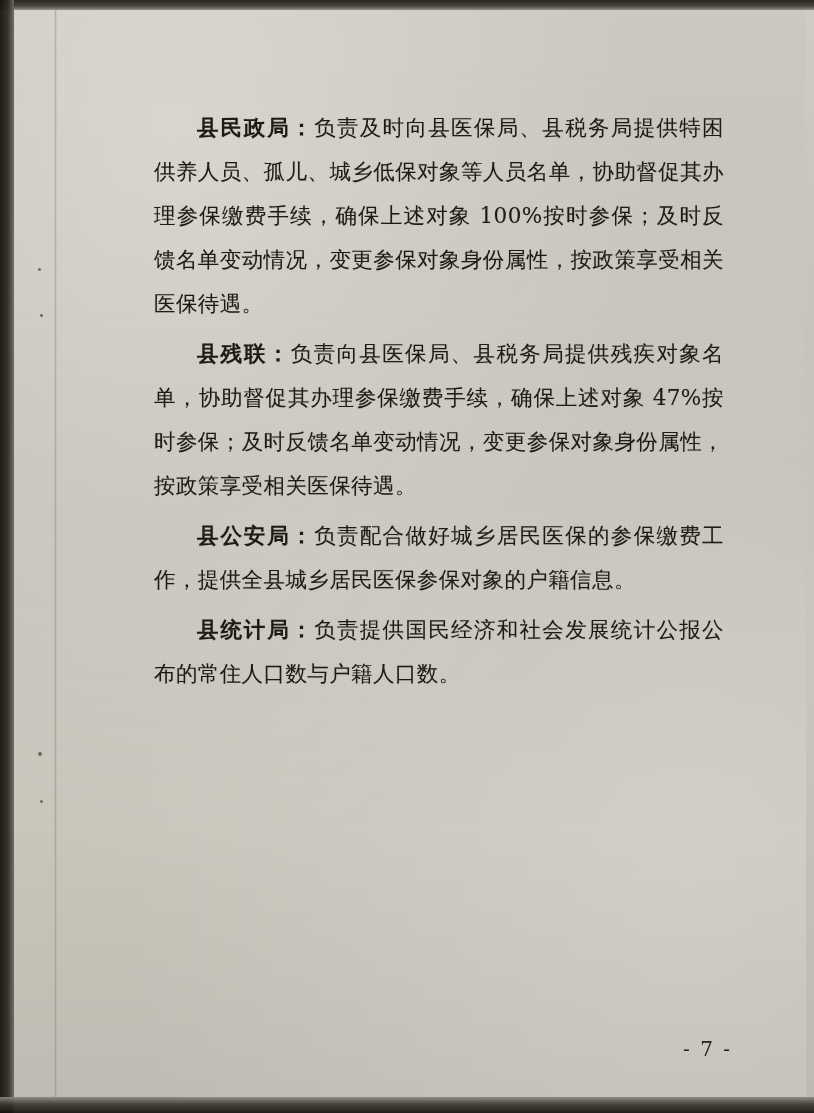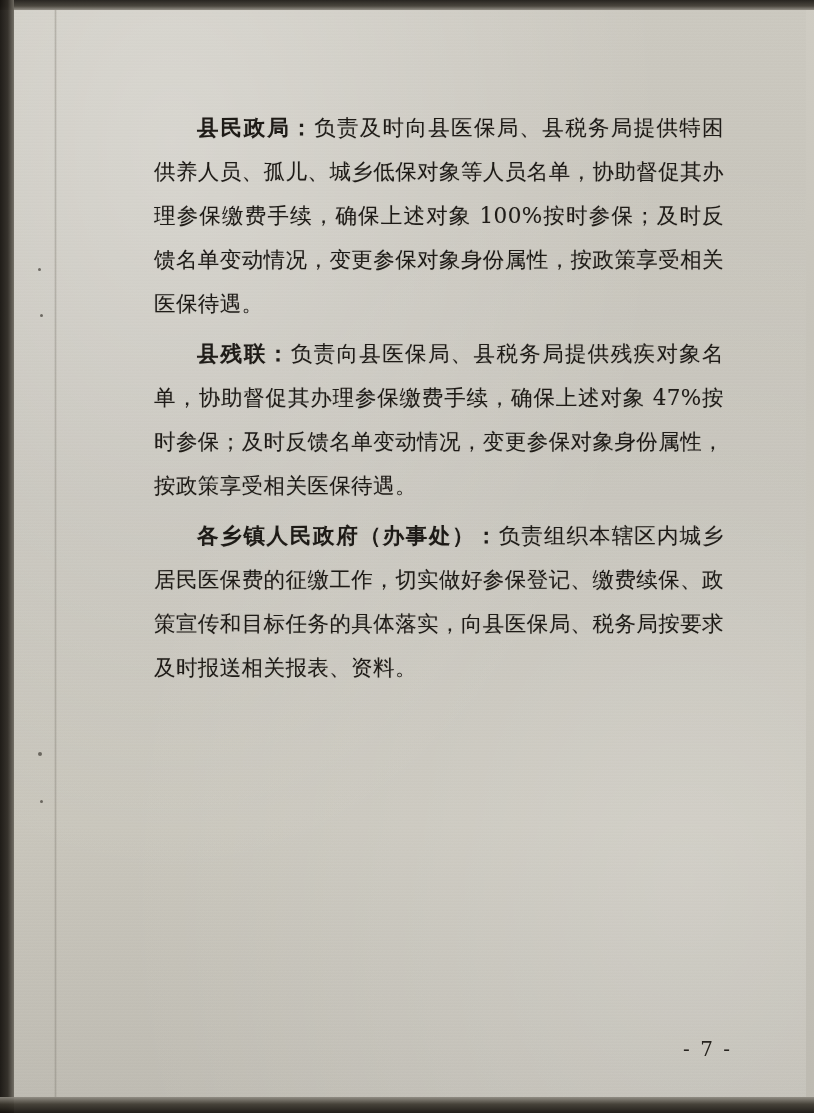--- a/index.html
+++ b/index.html
@@ -129,21 +129,24 @@
     <div class="speck" style="left:26px; top:790px; width:3px; height:3px;"></div>
 
     <div class="content">
       <p class="para">
         <span class="lead">县民政局：</span><span>负责及时向县医保局、县税务局提供特困供养人员、孤儿、城乡低保对象等人员名单，协助督促其办理参保缴费手续，确保上述对象 100%按时参保；及时反馈名单变动情况，变更参保对象身份属性，按政策享受相关医保待遇。</span>
       </p>
       <p class="para">
         <span class="lead">县残联：</span><span>负责向县医保局、县税务局提供残疾对象名单，协助督促其办理参保缴费手续，确保上述对象 47%按时参保；及时反馈名单变动情况，变更参保对象身份属性，按政策享受相关医保待遇。</span>
       </p>
       <p class="para">
-        <span class="lead">各乡镇人民政府（办事处）：</span><span>负责组织本辖区内城乡居民医保费的征缴工作，切实做好参保登记、缴费续保、政策宣传和目标任务的具体落实，向县医保局、税务局按要求及时报送相关报表、资料。</span>
+        <span class="lead">县公安局：</span><span>负责配合做好城乡居民医保的参保缴费工作，提供全县城乡居民医保参保对象的户籍信息。</span>
+      </p>
+      <p class="para">
+        <span class="lead">县统计局：</span><span>负责提供国民经济和社会发展统计公报公布的常住人口数与户籍人口数。</span>
       </p>
       <p class="para">
         
       </p>
     </div>
 
     <div class="page-number">- 7 -</div>
     <div class="noise"></div>
   </div>
 </div>

